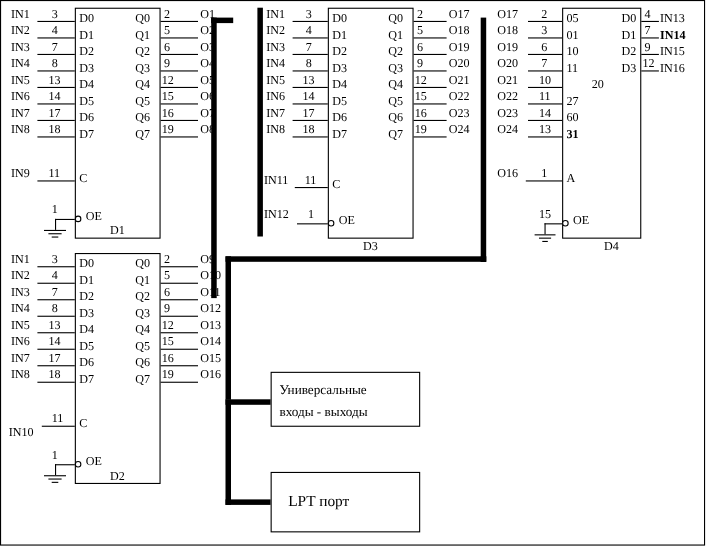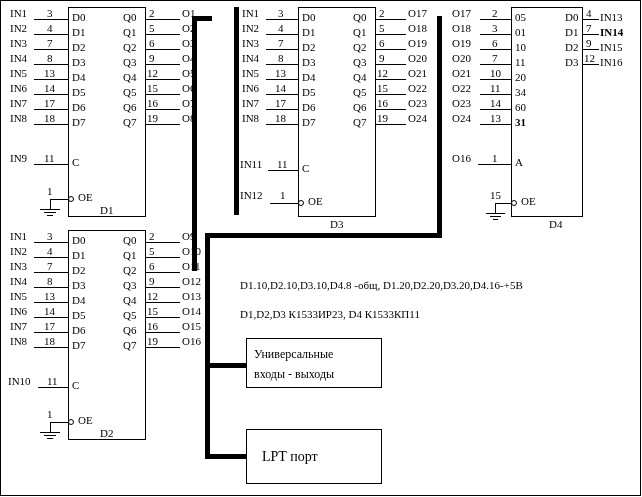--- a/index.html
+++ b/index.html
@@ -206,21 +206,21 @@
   <div class="lbl" style="left:147px;top:321px;">16</div>
   <div class="lbl" style="left:123px;top:325px;">Q6</div>
   <div class="lbl" style="left:182px;top:321px;">O15</div>
   <div class="wire h1" style="left:146px;top:332px;width:34px;"></div>
 
   <div class="lbl" style="left:147px;top:336px;">19</div>
   <div class="lbl" style="left:123px;top:340px;">Q7</div>
   <div class="lbl" style="left:182px;top:336px;">O16</div>
   <div class="wire h1" style="left:146px;top:347px;width:34px;"></div>
 
-  <div class="lbl" style="left:8px;top:376px;">IN10</div>
+  <div class="lbl" style="left:8px;top:388px;">IN10</div>
   <div class="lbl" style="left:47px;top:376px;">11</div>
   <div class="lbl" style="left:72px;top:380px;">C</div>
   <div class="wire h1" style="left:38px;top:387px;width:30px;"></div>
 
   <div class="lbl" style="left:47px;top:409px;">1</div>
   <div class="lbl" style="left:78px;top:415px;">OE</div>
   <div class="oecircle" style="left:68px;top:419px;"></div>
   <div class="wire h1" style="left:50px;top:422px;width:18px;"></div>
   <div class="wire v1" style="left:50px;top:422px;height:10px;"></div>
   <div class="wire h1" style="left:40px;top:432px;width:20px;"></div>
@@ -339,26 +339,26 @@
   <div class="lbl" style="left:515px;top:42px;">10</div>
   <div class="wire h1" style="left:480px;top:49px;width:31px;"></div>
 
   <div class="lbl" style="left:452px;top:53px;">O20</div>
   <div class="lbl" style="left:492px;top:53px;">7</div>
   <div class="lbl" style="left:515px;top:57px;">11</div>
   <div class="wire h1" style="left:480px;top:64px;width:31px;"></div>
 
   <div class="lbl" style="left:452px;top:68px;">O21</div>
   <div class="lbl" style="left:490px;top:68px;">10</div>
-  <div class="lbl" style="left:515px;top:72px;text-align:right;">20</div>
+  <div class="lbl" style="left:538px;top:72px;text-align:right;">20</div>
   <div class="wire h1" style="left:480px;top:79px;width:31px;"></div>
 
   <div class="lbl" style="left:452px;top:83px;">O22</div>
   <div class="lbl" style="left:490px;top:83px;">11</div>
-  <div class="lbl" style="left:515px;top:87px;">34</div>
+  <div class="lbl" style="left:515px;top:87px;">27</div>
   <div class="wire h1" style="left:480px;top:94px;width:31px;"></div>
 
   <div class="lbl" style="left:452px;top:98px;">O23</div>
   <div class="lbl" style="left:490px;top:98px;">14</div>
   <div class="lbl" style="left:515px;top:102px;">60</div>
   <div class="wire h1" style="left:480px;top:109px;width:31px;"></div>
 
   <div class="lbl" style="left:452px;top:113px;">O24</div>
   <div class="lbl" style="left:490px;top:113px;">13</div>
   <div class="lbl" style="left:515px;top:117px;font-weight:bold;">31</div>
@@ -414,16 +414,14 @@
   <div class="bus bv" style="left:205px;top:363px;height:96px;"></div>
   <div class="bus bh" style="left:205px;top:454px;width:42px;"></div>
 
   <div class="box" style="left:246px;top:338px;width:136px;height:50px;"></div>
   <div class="boxtext" style="left:254px;top:347px;">Универсальные</div>
   <div class="boxtext" style="left:254px;top:367px;">входы - выходы</div>
 
   <div class="box" style="left:246px;top:429px;width:136px;height:55px;"></div>
   <div class="boxtext" style="left:262px;top:450px;font-size:14px;">LPT порт</div>
 
-  <div class="note" style="left:240px;top:279px;">D1.10,D2.10,D3.10,D4.8 -общ,  D1.20,D2.20,D3.20,D4.16-+5В</div>
-  <div class="note" style="left:240px;top:308px;">D1,D2,D3 К1533ИР23,   D4  К1533КП11</div>
 
 </div>
 
 </body></html>

